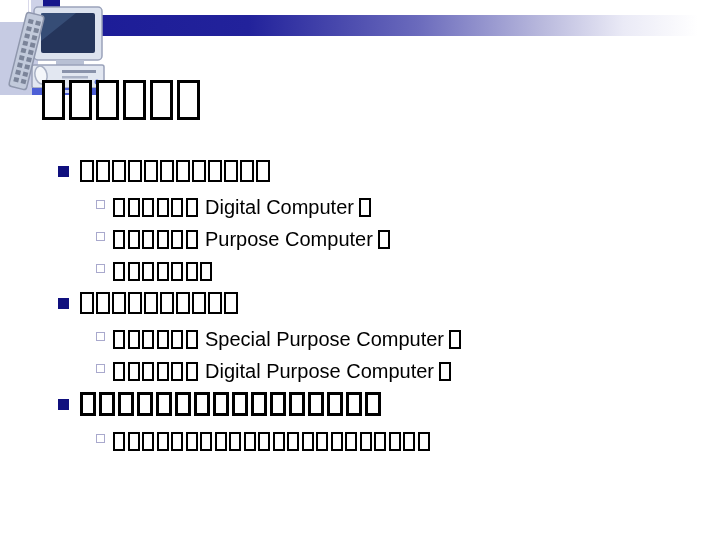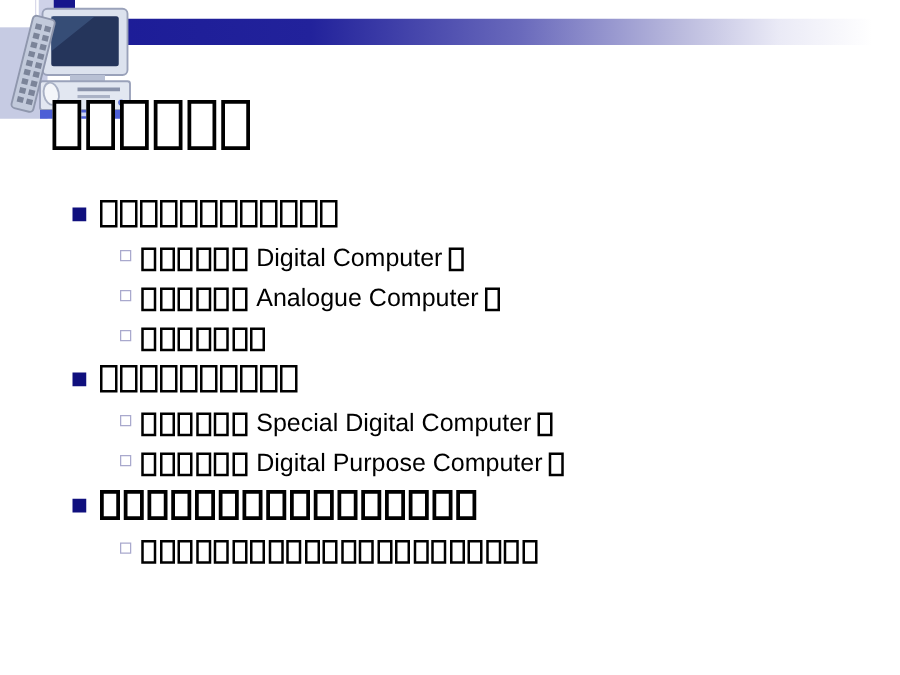--- a/index.html
+++ b/index.html
@@ -123,21 +123,21 @@
 
     <div class="row l2">
       <span class="marker2"></span>
       <span class="line">
           <span class="tofu"></span>
           <span class="tofu"></span>
           <span class="tofu"></span>
           <span class="tofu"></span>
           <span class="tofu"></span>
           <span class="tofu"></span>
-          <span class="seg-text">Analogue Computer</span>
+          <span class="seg-text">Purpose Computer</span>
           <span class="tofu"></span>
         </span>
     </div>
 
     <div class="row l2">
       <span class="marker2"></span>
       <span class="line">
           <span class="tofu"></span>
           <span class="tofu"></span>
           <span class="tofu"></span>
@@ -166,21 +166,21 @@
 
     <div class="row l2">
       <span class="marker2"></span>
       <span class="line">
           <span class="tofu"></span>
           <span class="tofu"></span>
           <span class="tofu"></span>
           <span class="tofu"></span>
           <span class="tofu"></span>
           <span class="tofu"></span>
-          <span class="seg-text">Special Digital Computer</span>
+          <span class="seg-text">Special Purpose Computer</span>
           <span class="tofu"></span>
         </span>
     </div>
 
     <div class="row l2">
       <span class="marker2"></span>
       <span class="line">
           <span class="tofu"></span>
           <span class="tofu"></span>
           <span class="tofu"></span>

